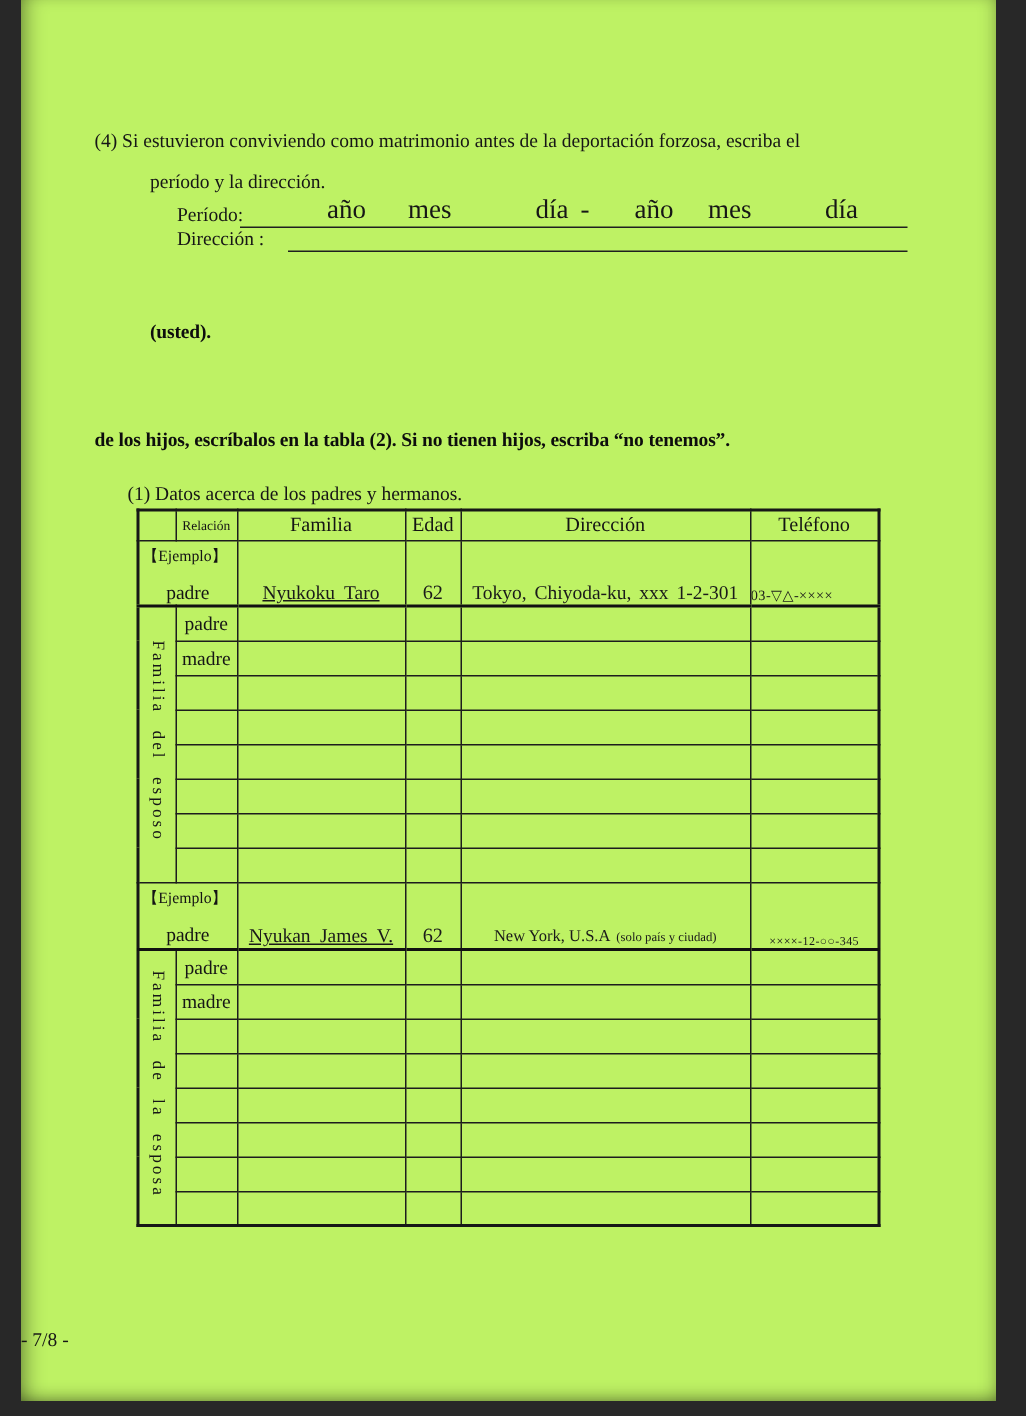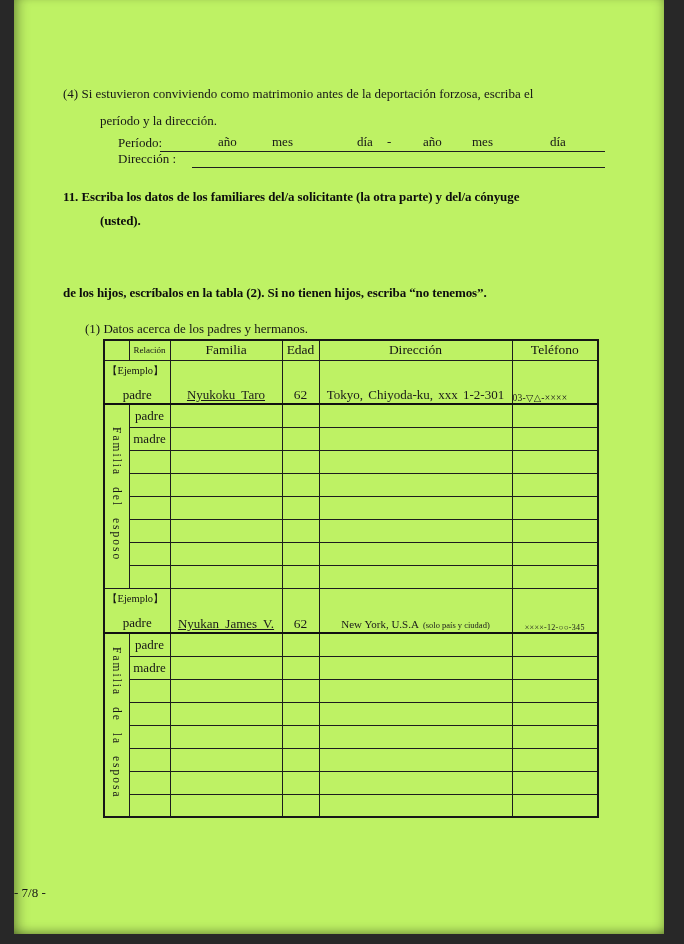--- a/index.html
+++ b/index.html
@@ -10,21 +10,21 @@
                inset -8px 0 12px -8px rgba(0,0,0,.30),
                inset 0 -9px 12px -8px rgba(0,0,0,.40);}
   .abs{position:absolute;}
   .line{white-space:nowrap;font-size:13px;line-height:14px;color:#161616;}
   .bold{font-weight:700;letter-spacing:-0.1px;color:#0d0d0d;}
   .fit{overflow:visible;}
   
   .field-row{position:absolute;height:16px;font-size:13px;color:#161616;}
   .field-label{position:absolute;left:0;bottom:1px;white-space:nowrap;}
   .u-line{position:absolute;bottom:0;border-bottom:1.2px solid #1f1f1f;height:0;}
-  .f-lab{position:absolute;bottom:2px;font-size:13px;white-space:nowrap;color:#161616;}
+  .f-lab{position:absolute;bottom:2px;font-size:18px;white-space:nowrap;color:#161616;}
   
   table.fam{border-collapse:collapse;table-layout:fixed;width:494px;
     border:2px solid #171717;}
   table.fam td{border:1px solid #1d1d1d;padding:0;overflow:hidden;}
   tr.r-header{height:20px;}
   tr.r-ex1{height:44px;}
   tr.r-ex2{height:45px;}
   tr.r-data{height:23px;}
   tr.thickb td{border-bottom:2.5px solid #111;}
   .th{font-size:13.5px;text-align:center;vertical-align:middle;color:#141414;}
@@ -66,28 +66,27 @@
     <span class="f-lab" style="left:305px;">año</span>
     <span class="f-lab" style="left:354px;">mes</span>
     <span class="f-lab" style="left:432px;">día</span>
   </div>
 
   <div class="field-row" style="left:104px;top:152px;width:487px;">
     <span class="field-label">Dirección :</span>
     <span class="u-line" style="left:74px;right:0;"></span>
   </div>
 
-  <div class="abs line bold fit" style="left:49px;top:190px;width:541px;">11. Escriba los datos de los familiares del/a solicitante (la otra parte) y del/a cónyuge</div>
   <div class="abs line bold" style="left:86px;top:214px;">(usted).</div>
 
   <div class="abs line bold fit" style="left:49px;top:286px;width:541px;">de los hijos, escríbalos en la tabla (2). Si no tienen hijos, escriba “no tenemos”.</div>
 
   <div class="abs line" style="left:71px;top:322px;">(1) Datos acerca de los padres y hermanos.</div>
 
-  <div class="abs" style="left:89px;top:339px;">
+  <div class="abs" style="left:77px;top:339px;">
   <table class="fam">
     <colgroup>
       <col style="width:25px;">
           <col style="width:41px;">
           <col style="width:112px;">
       <col style="width:37px;">
           <col style="width:193px;">
           <col style="width:86px;">
     </colgroup>
     <tbody>

